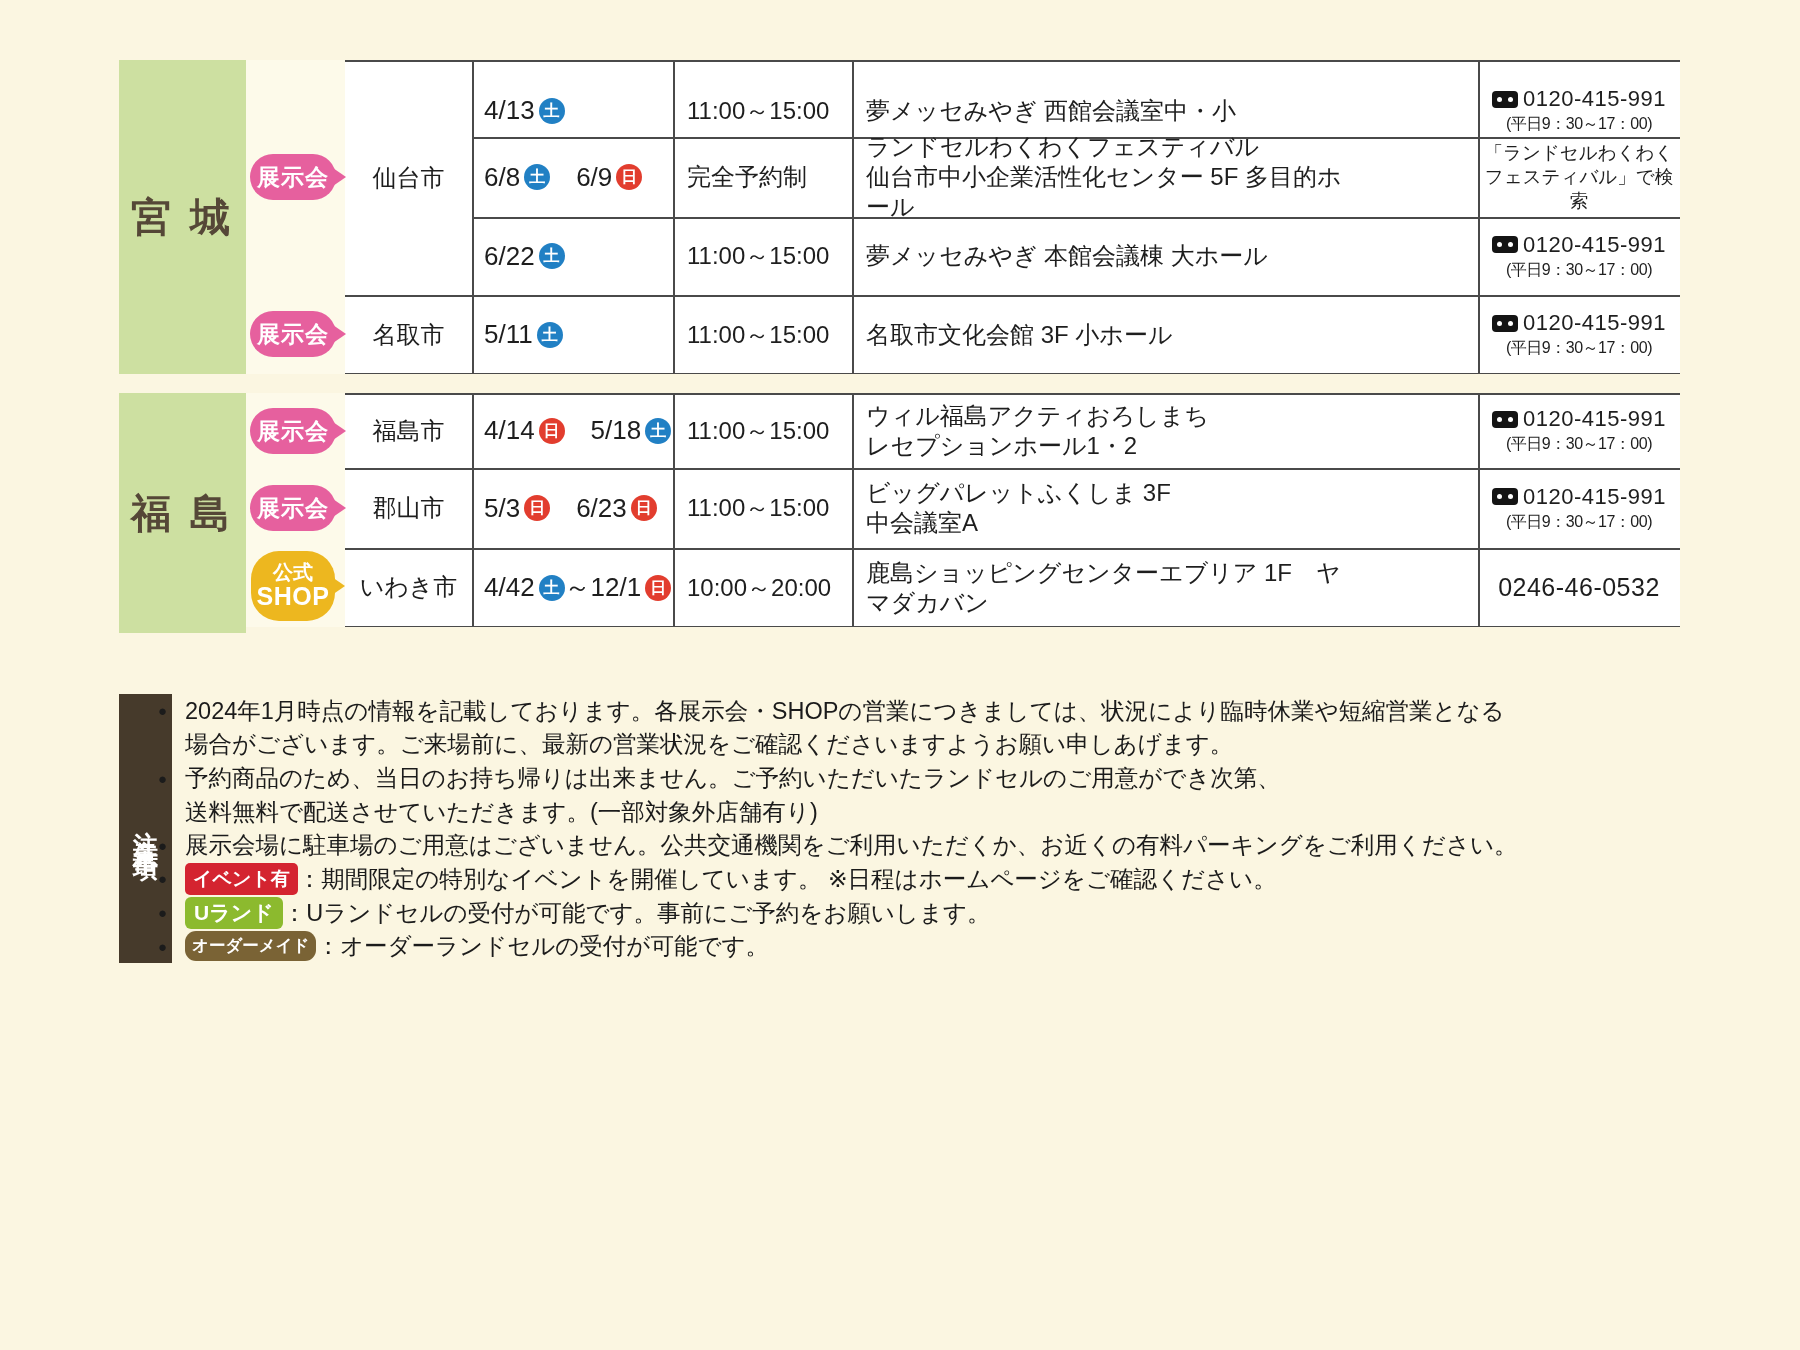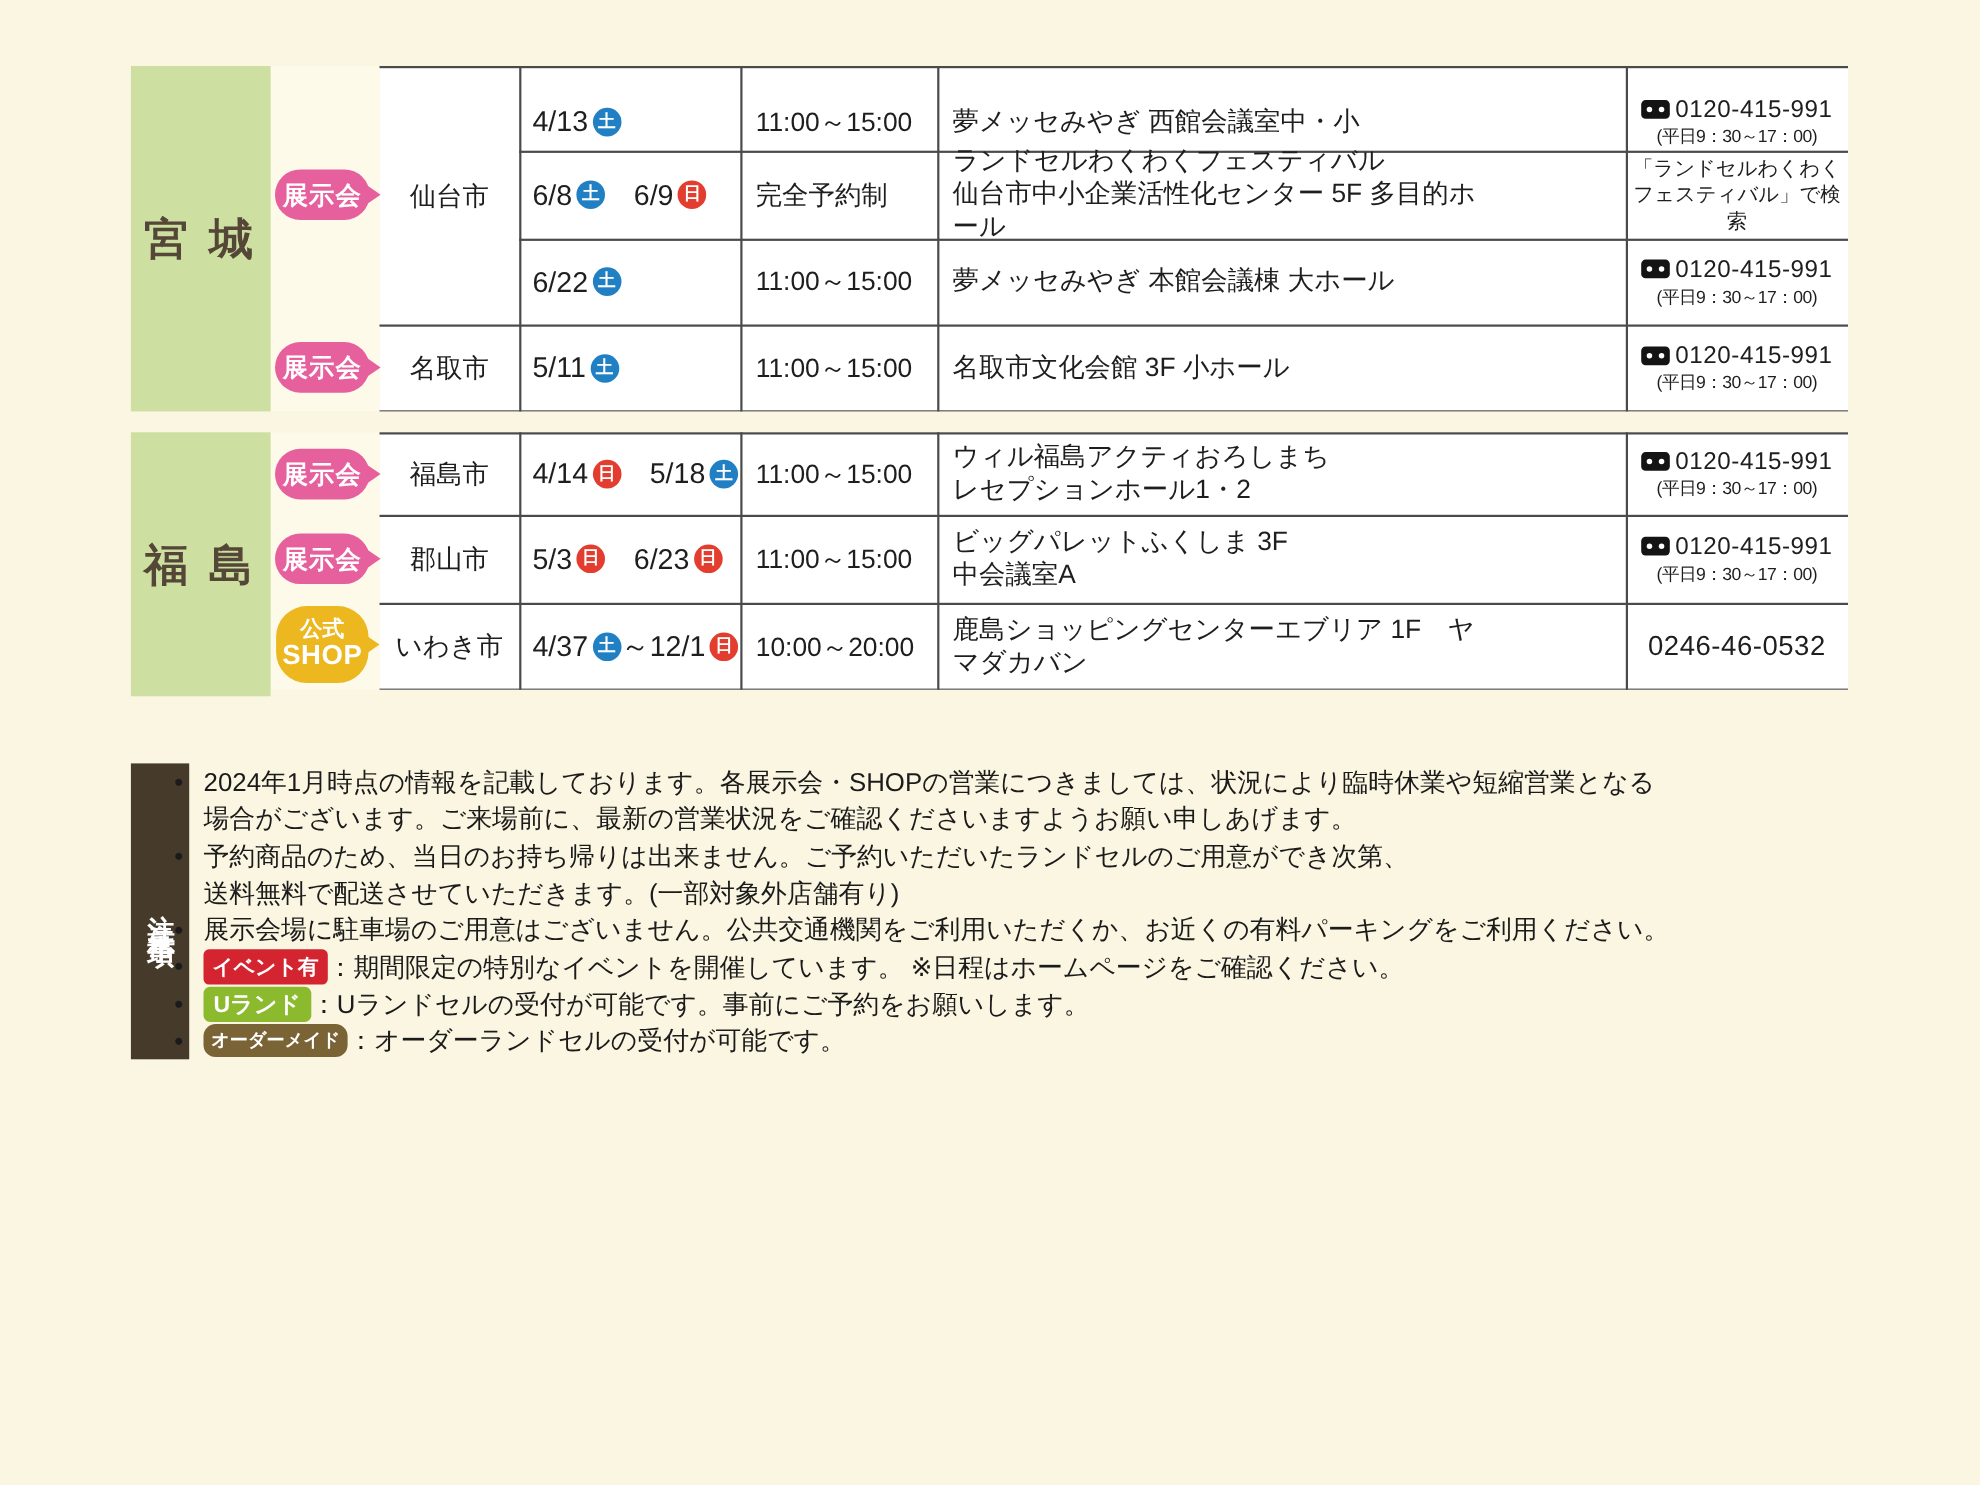--- a/index.html
+++ b/index.html
@@ -276,21 +276,21 @@
   </div>
   <div class="cell c-phone r6 phone-cell">
     <div class="pline">
         <span class="fd-icon"></span>
         <span>0120-415-991</span>
       </div>
     <div class="phours">(平日9：30～17：00)</div>
   </div>
 
   <div class="cell c-date r7 date-cell">
-    <span>4/37</span>
+    <span>4/42</span>
       <span class="day sat">土</span>
       <span class="dsep">～</span>
       <span>12/1</span>
       <span class="day sun">日</span>
   </div>
   <div class="cell c-time r7 time-cell">10:00～20:00</div>
   <div class="cell c-venue r7 venue-cell">
     <div>鹿島ショッピングセンターエブリア 1F　ヤマダカバン</div>
   </div>
   <div class="cell c-phone r7 phone-cell">

